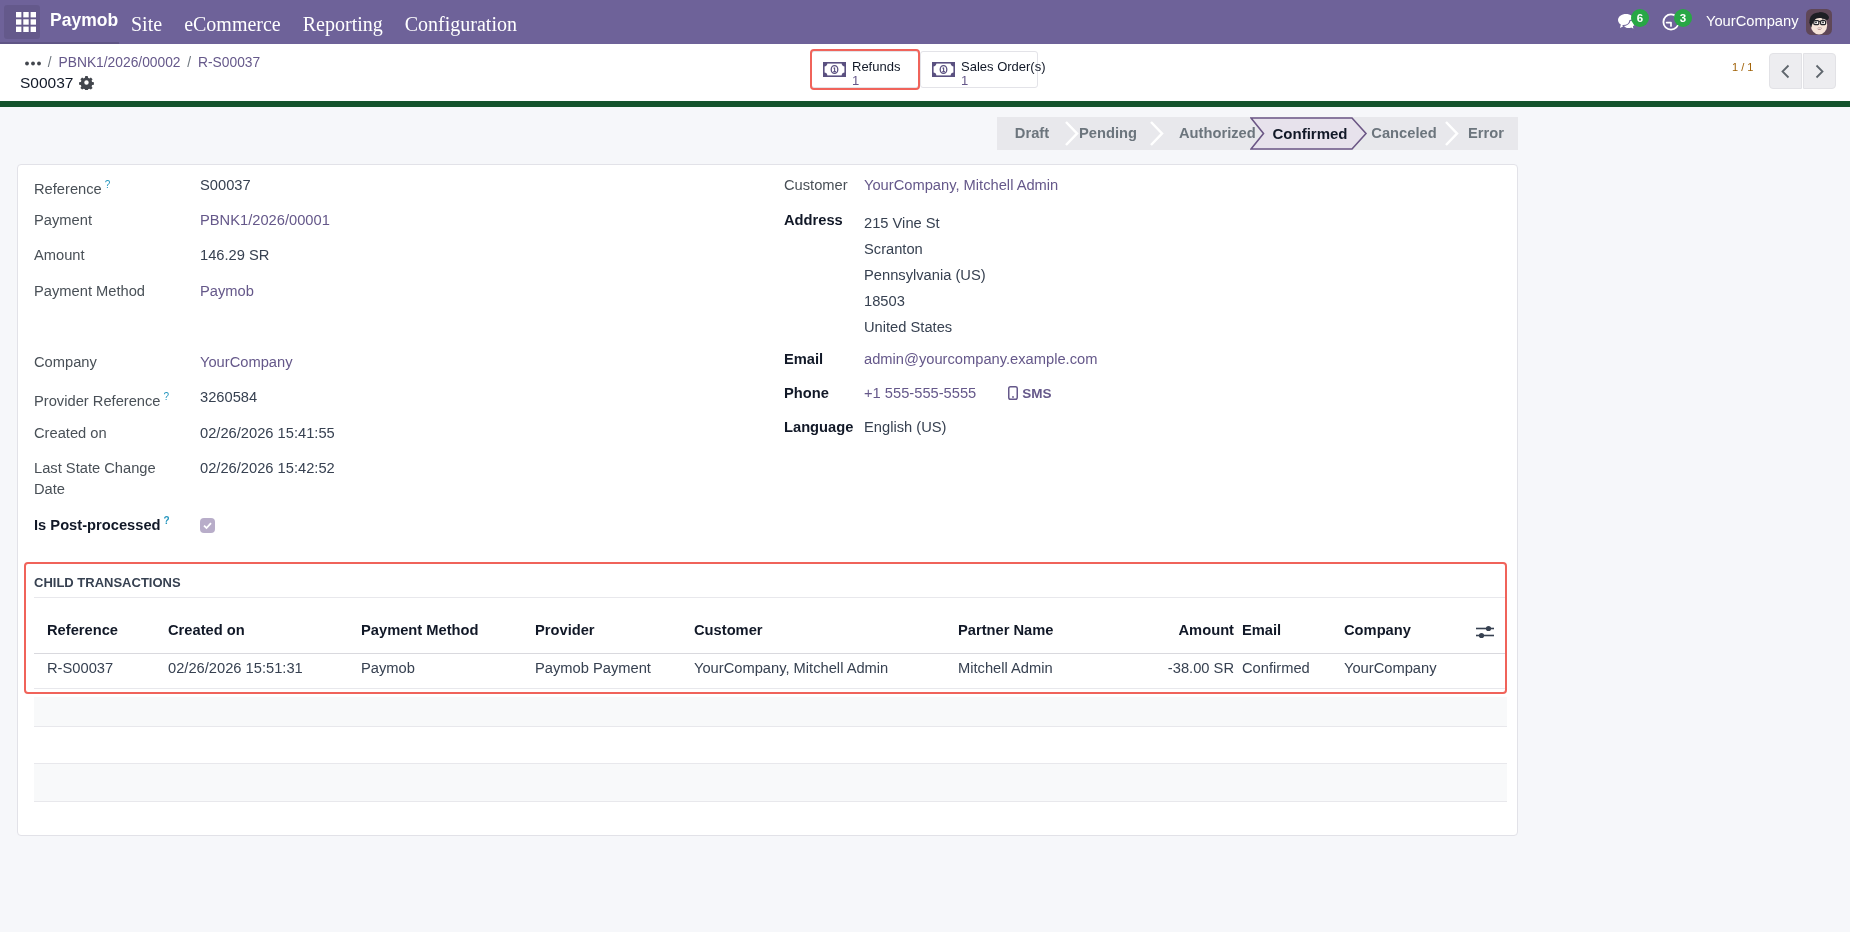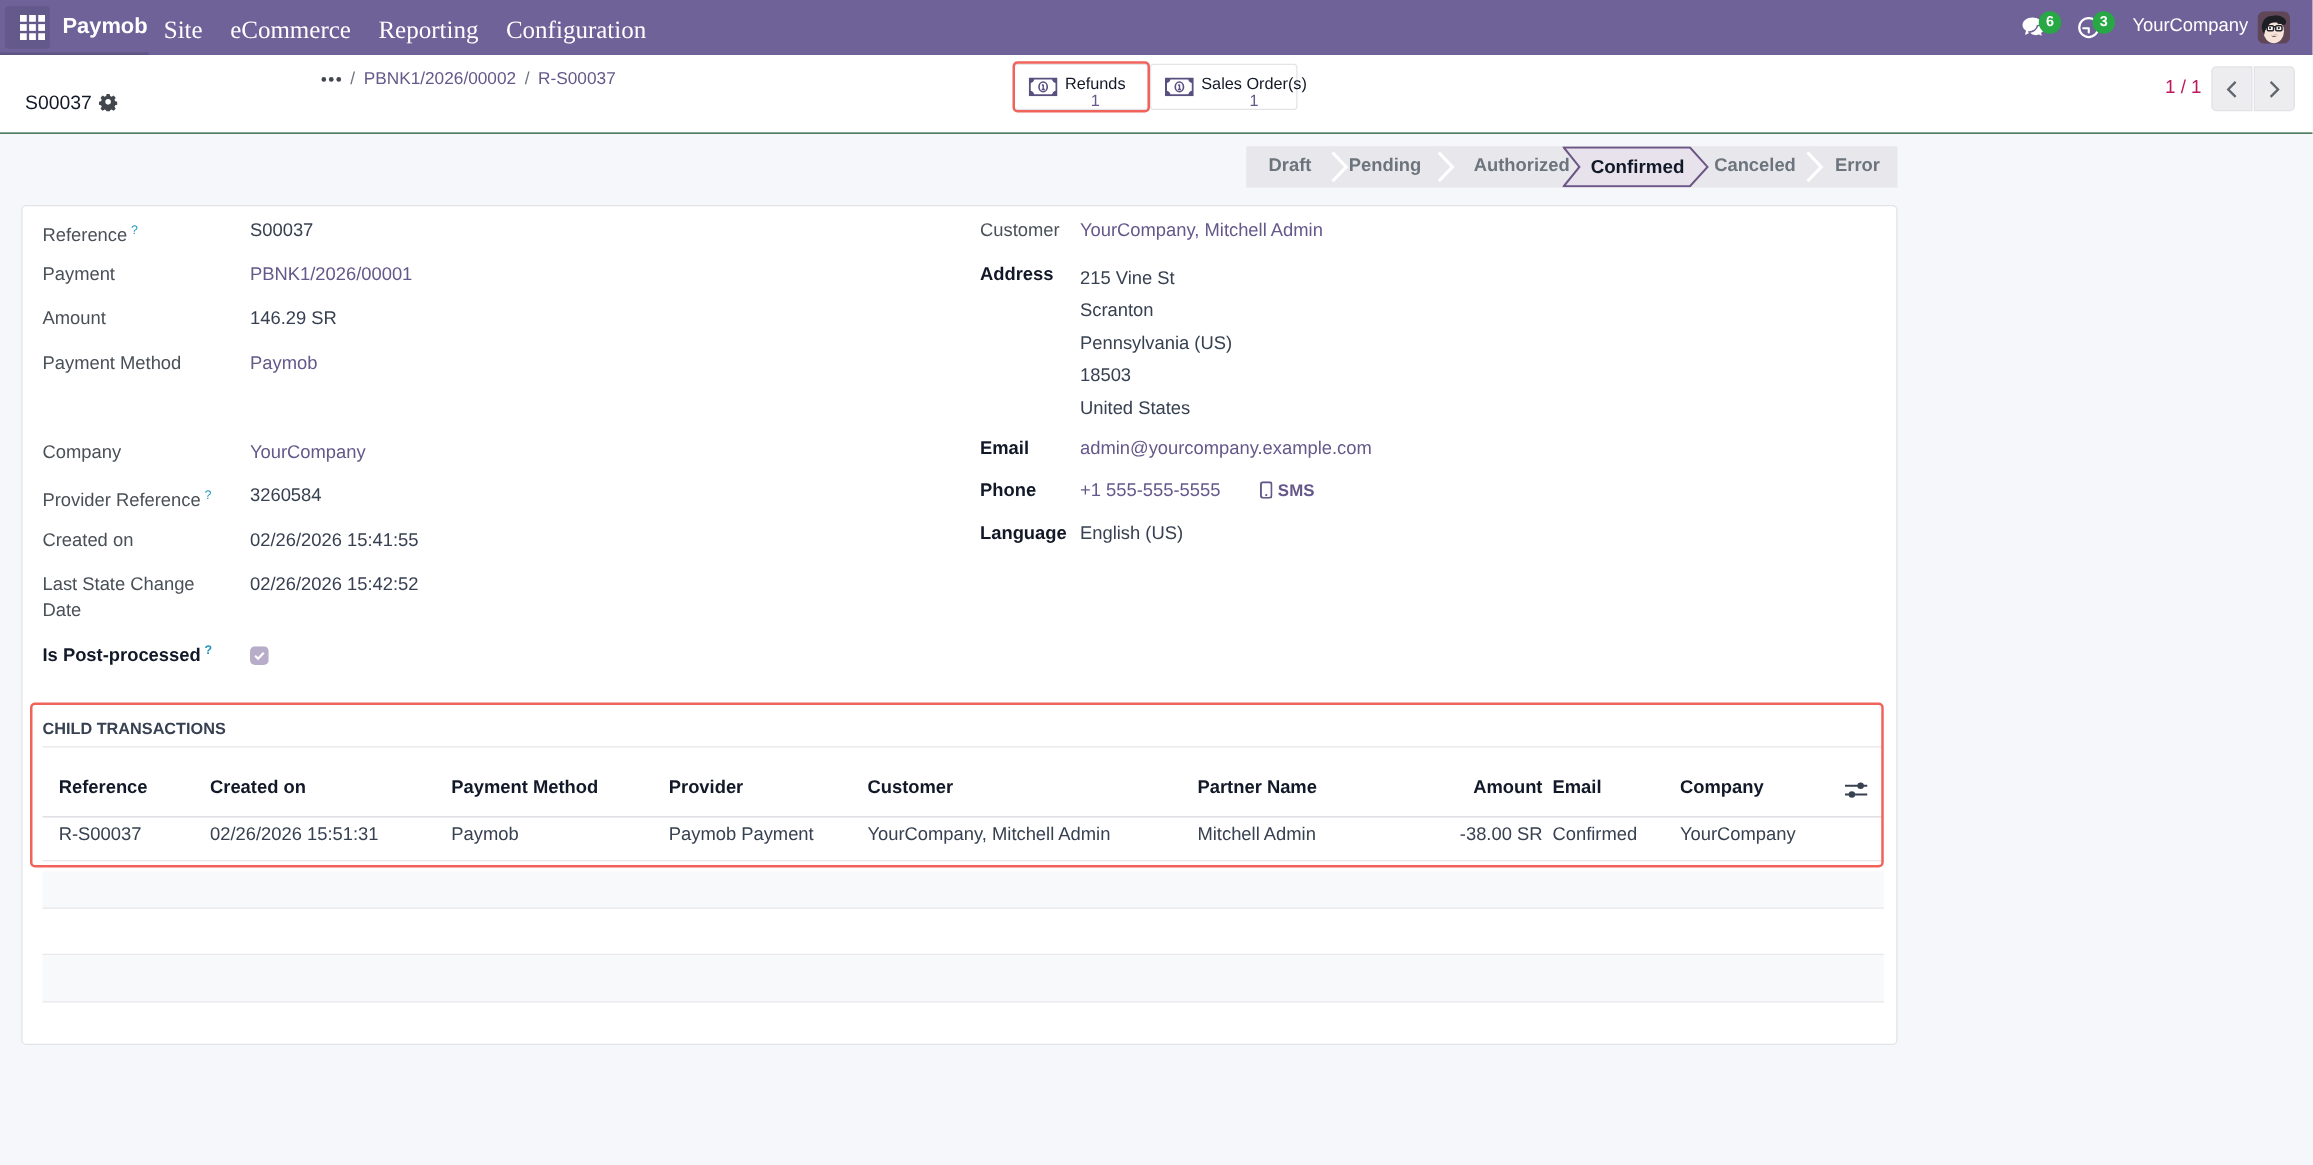--- a/index.html
+++ b/index.html
@@ -8,21 +8,21 @@
 .abs { position:absolute; }
 
 
 #navbar { position:absolute; left:0; top:0; width:1850px; height:44px; background:#6e6299; color:#fff; }
 #navbar .apps { position:absolute; left:16px; top:12px; }
 #navbar .brand { position:absolute; left:50px; top:10px; font-size:17.5px; font-weight:bold; color:#fff; }
 #navbar .menu { position:absolute; left:120px; top:13px; font-size:20px;font-family:Liberation Serif, serif; }
 #navbar .menu span { margin:0 11px; }
 
 
-#cp { position:absolute; left:0; top:44px; width:1850px; height:63px; background:#fff; border-bottom:1px solid #14532d;text-align:center; }
+#cp { position:absolute; left:0; top:44px; width:1850px; height:63px; background:#fff; border-bottom:6px solid #14532d; }
 
 
 #statusrow { position:absolute; left:997px; top:117px; width:521px; height:33px; background:#e8e8ec; border-radius:0; }
 
 
 #sheet { position:absolute; left:17px; top:164px; width:1501px; height:672px; background:#fff; border:1px solid #e2e2e8; border-radius:4px; }
 
 .lbl { color:#495057; }
 .lblb { color:#111827; font-weight:bold; }
 a, .link { color:#65588a; text-decoration:none; }
@@ -133,21 +133,21 @@
           <path d="M11.6 5.6 v4 M10.5 6.4 l1.1-0.8 M10.3 9.6 h2.6" stroke="#5a5080" stroke-width="1.1" fill="none"></path>
         </svg>
       <div class="stxt">
           <div class="st1">Sales Order(s)</div>
           <div class="st2">1</div>
         </div>
     </div>
     <div class="abs" style="left:-1px; top:-2px; width:110px; height:41px; border:2px solid #f0635a; border-radius:4px;"></div>
   </div>
 
-  <div class="abs" style="left:1732px; top:17px; font-size:15px; color:#be185d;">1 / 1</div>
+  <div class="abs" style="left:1732px; top:17px; font-size:11px; color:#a16207;">1 / 1</div>
   <div class="abs pagerbtn" style="left:1769px; border-radius:4px 0 0 4px;">
       <svg width="9" height="15" viewBox="0 0 9 15">
         <path d="M7.5 1.5 L1.5 7.5 L7.5 13.5" fill="none" stroke="#5f666d" stroke-width="1.8"></path>
       </svg>
     </div>
   <div class="abs pagerbtn" style="left:1803px; border-radius:0 4px 4px 0;">
       <svg width="9" height="15" viewBox="0 0 9 15">
         <path d="M1.5 1.5 L7.5 7.5 L1.5 13.5" fill="none" stroke="#5f666d" stroke-width="1.8"></path>
       </svg>
     </div>

